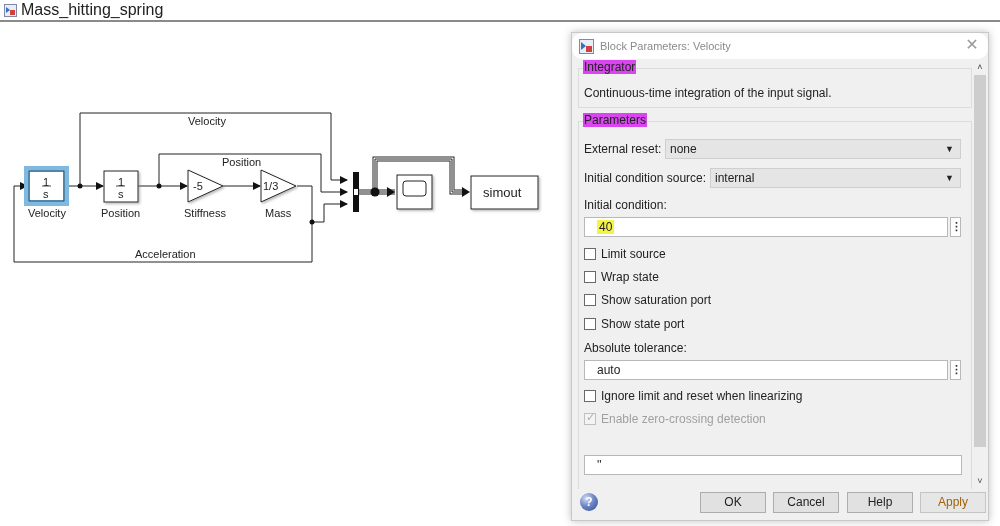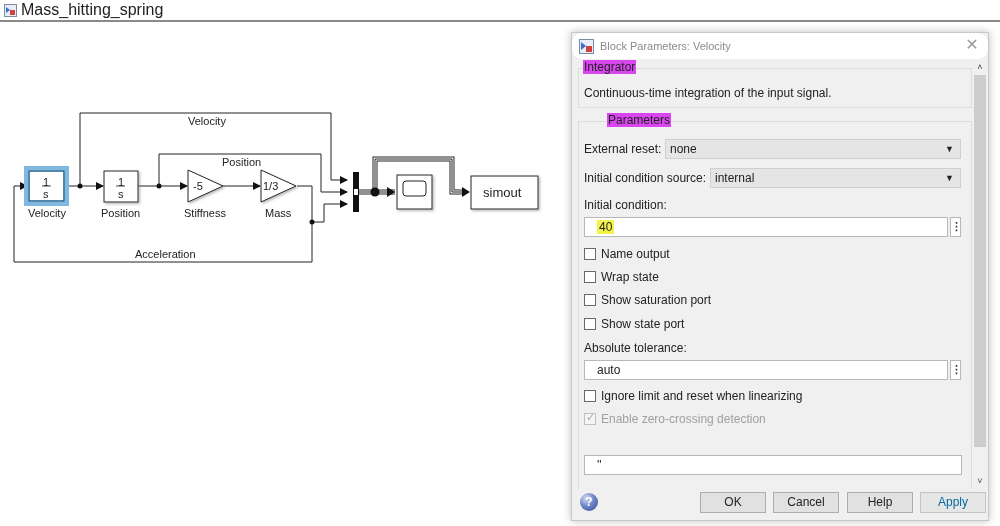--- a/index.html
+++ b/index.html
@@ -42,21 +42,21 @@
 
   .chk { position: absolute; display: flex; align-items: center; font-size: 12px; color: #222; cursor: pointer; white-space: nowrap; }
   .chk .box { width: 12px; height: 12px; border: 1px solid #6a6a6a; background: #fff; margin-right: 5px; position: relative; }
   .chk.disabled { color: #a0a0a0; }
   .chk.disabled .box { border-color: #c0c0c0; background: #f4f4f4; }
   .chk .tick { position: absolute; left: 1px; top: -3px; font-size: 11px; color: #aaaaaa; }
 
   .footer { position: absolute; left: 0; bottom: 0; width: 416px; height: 33px; }
   .help-orb { position: absolute; left: 8px; top: 6px; width: 18px; height: 18px; border-radius: 50%; background: radial-gradient(circle at 35% 30%, #d4def5 0%, #6f86c6 45%, #2f4b96 100%); color: #fff; font-size: 12px; font-weight: bold; text-align: center; line-height: 18px; cursor: pointer; }
   .btn { position: absolute; top: 5px; height: 21px; background: #e1e1e1; border: 1px solid #adadad; font-size: 12px; text-align: center; line-height: 19px; color: #222; cursor: pointer; }
-  .btn.disabled { color: #0369a1; background: #e6e6e6; border-color: #c4c4c4; }
+  .btn.disabled { color: #a16207; background: #e6e6e6; border-color: #c4c4c4; }
 </style>
 </head>
 <body>
 
 <div class="model-title">
   <svg class="ico" viewBox="0 0 13 13">
     <rect x="0.5" y="0.5" width="12" height="12" fill="#e8eef8" stroke="#7a8aa8"></rect>
     <path d="M2 3 L6 6 L2 9 Z" fill="#3a6fc4"></path>
     <rect x="6" y="6" width="5" height="5" fill="#d04040"></rect>
   </svg>
@@ -164,21 +164,21 @@
   </div>
 
   <div class="scroll-area">
 
     <div class="group" style="top:9px;height:40px;">
       <span class="group-title" style="top:-9px;">Integrator</span>
       <span class="desc" style="top:17px;">Continuous-time integration of the input signal.</span>
     </div>
 
     <div class="group" style="top:62px;height:370px;">
-      <span class="group-title" style="top:-9px;margin-left:24px;">Parameters</span>
+      <span class="group-title" style="top:-9px;">Parameters</span>
 
       <span class="row-label" style="left:5px;top:20px;">External reset:</span>
       <div class="select" style="left:86px;top:17px;width:296px;">
         <span>none</span>
         <span class="arrow">▼</span>
       </div>
 
       <span class="row-label" style="left:5px;top:49px;">Initial condition source:</span>
       <div class="select" style="left:131px;top:46px;width:251px;">
         <span>internal</span>
@@ -186,21 +186,21 @@
       </div>
 
       <span class="row-label" style="left:5px;top:76px;">Initial condition:</span>
       <div class="textbox" style="left:5px;top:95px;width:364px;">
         <span class="hl">40</span>
       </div>
       <div class="ellipsis" style="left:371px;top:95px;">⋮</div>
 
       <div class="chk" style="left:5px;top:125px;">
         <span class="box"></span>
-        <span>Name output</span>
+        <span>Limit source</span>
       </div>
       <div class="chk" style="left:5px;top:148px;">
         <span class="box"></span>
         <span>Wrap state</span>
       </div>
       <div class="chk" style="left:5px;top:171px;">
         <span class="box"></span>
         <span>Show saturation port</span>
       </div>
       <div class="chk" style="left:5px;top:195px;">

